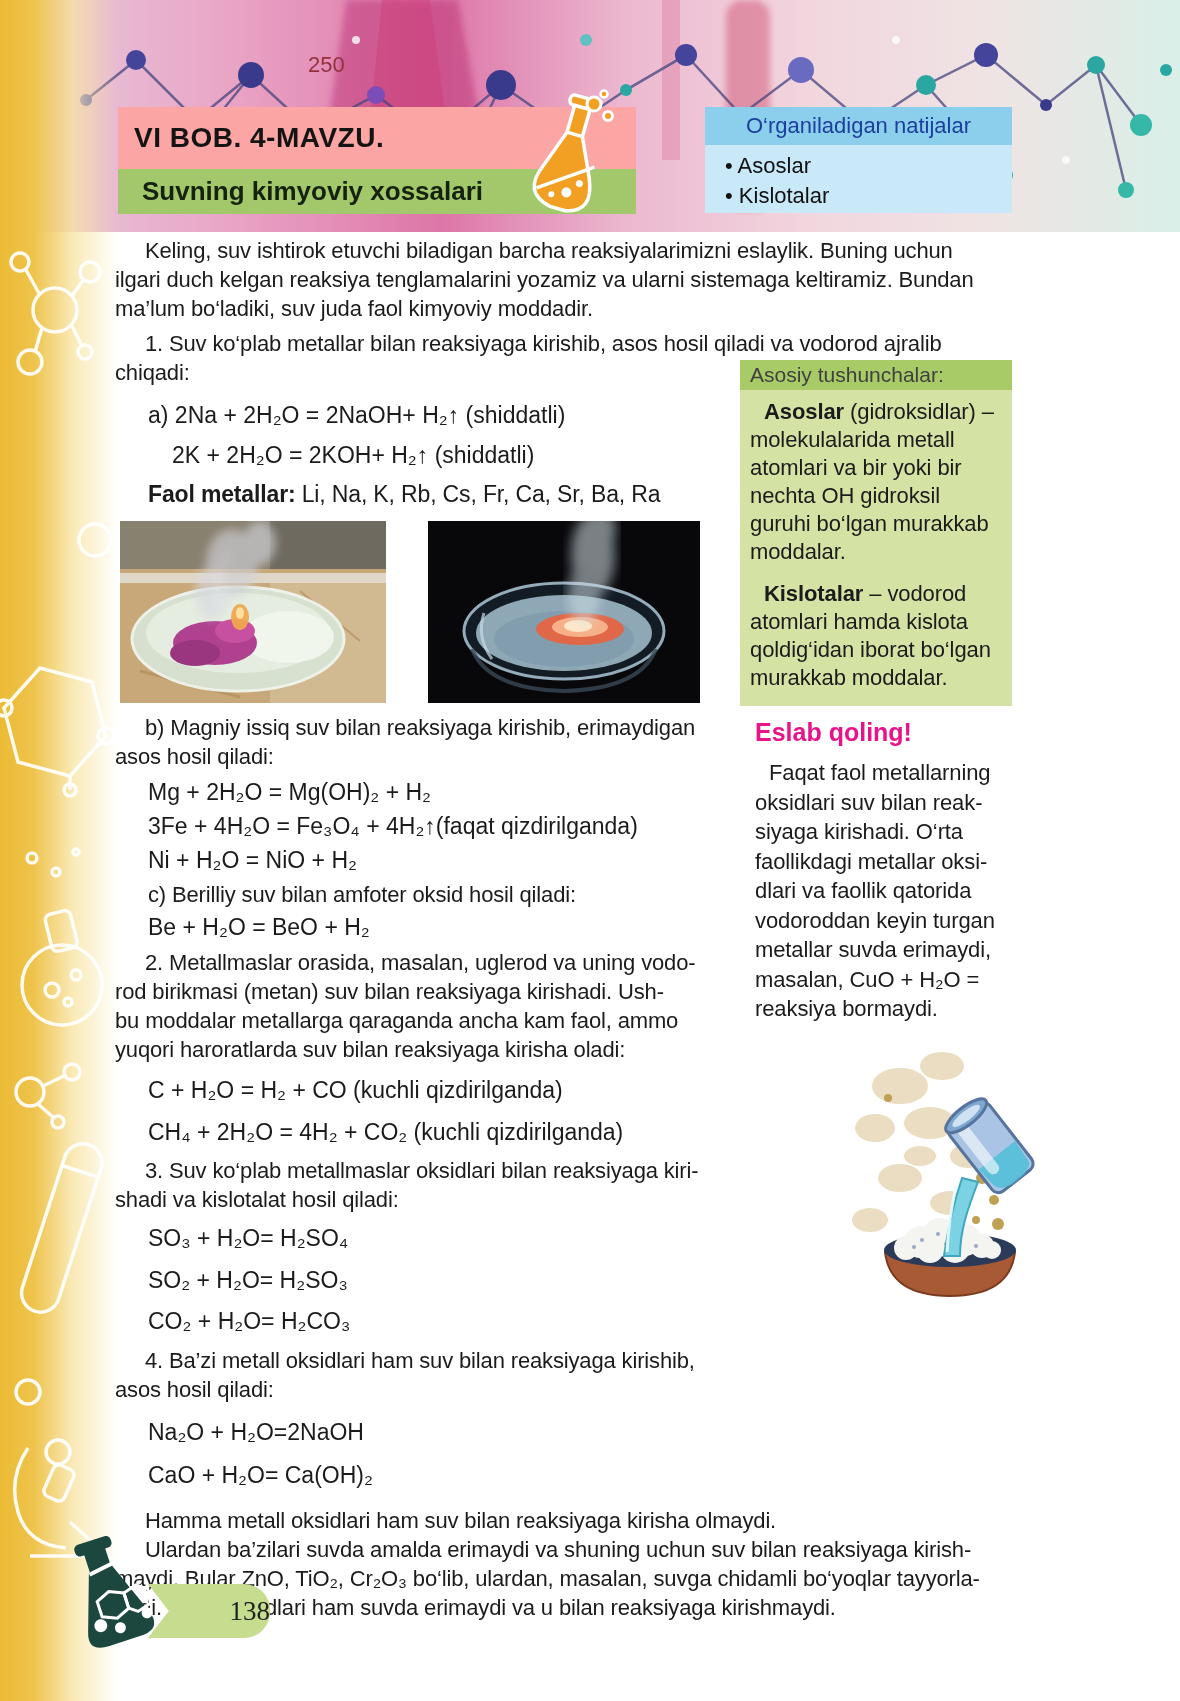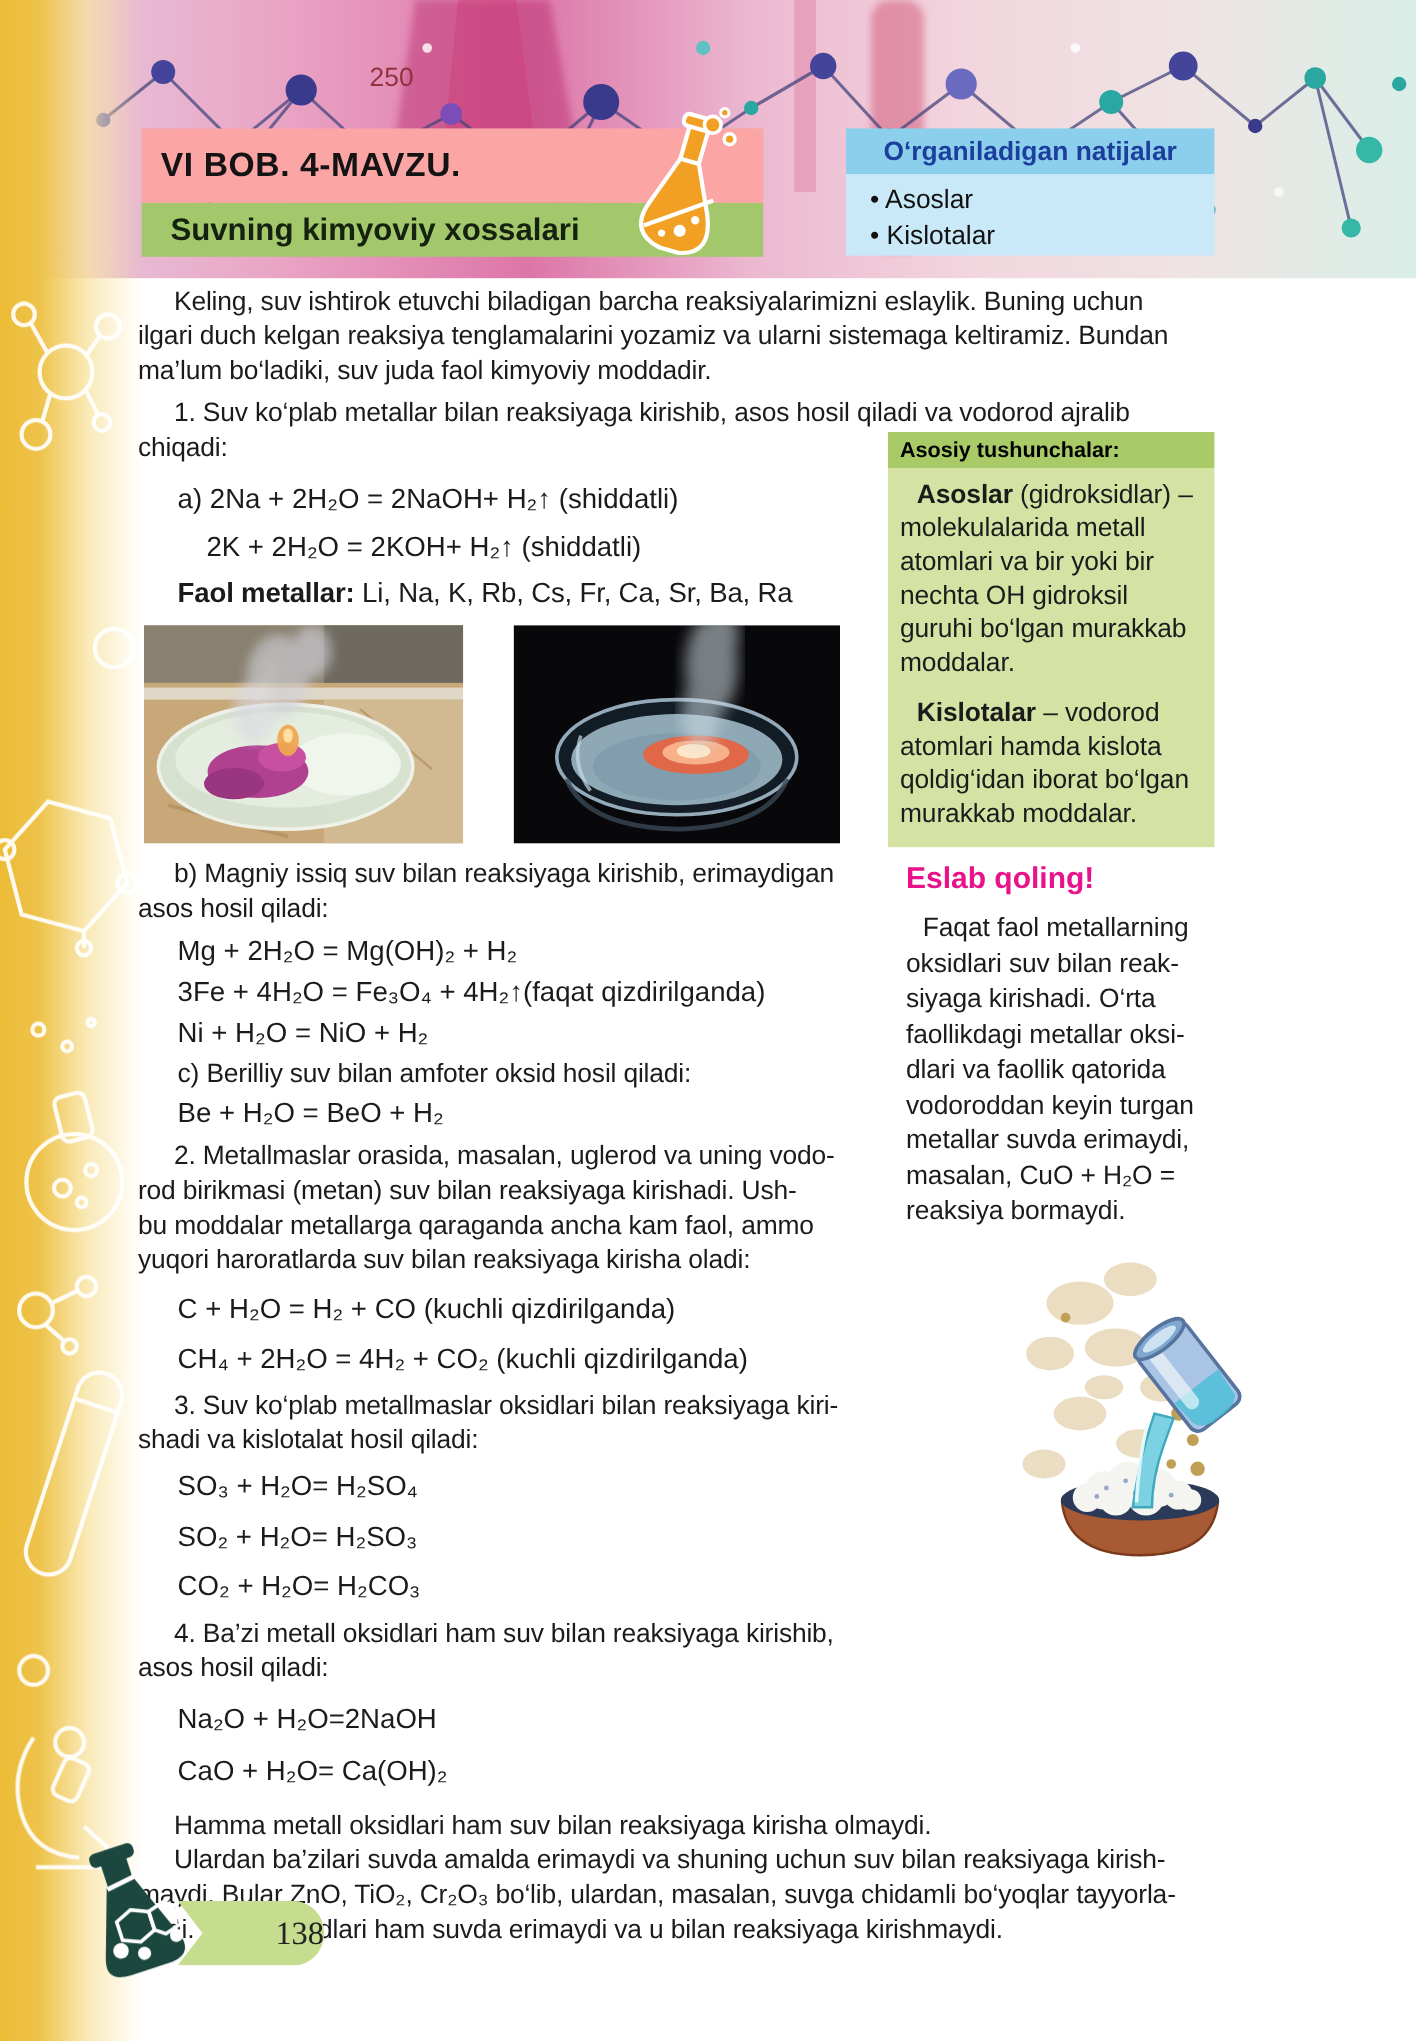--- a/index.html
+++ b/index.html
@@ -15,36 +15,36 @@
   #chapter-box{left:118px;top:107px;width:518px;height:62px;background:#fca5a5;
      display:flex;align-items:center;padding-left:16px;box-sizing:border-box;
      font-size:28px;font-weight:bold;color:#141414;letter-spacing:.5px;z-index:4;}
   #topic-box{left:118px;top:169px;width:518px;height:45px;background:#a3c86b;
      display:flex;align-items:center;padding-left:24px;box-sizing:border-box;
      font-size:26px;font-weight:bold;color:#15220f;z-index:3;}
   #header-flask{left:520px;top:88px;width:100px;height:132px;z-index:5;}
   #outcomes-box{left:705px;top:107px;width:307px;height:106px;z-index:4;
      display:flex;flex-direction:column;}
   #outcomes-head{height:38px;background:#8ccfec;display:flex;align-items:center;justify-content:center;
-     font-size:22px;font-weight:bold;color:#1c3e9c;}
+     font-size:22px;font-weight:normal;color:#1c3e9c;}
   #outcomes-body{flex:1;background:#c9e9f8;padding:6px 0 0 20px;font-size:22px;color:#111;
      line-height:30px;white-space:pre-line;}
   
   #content{left:115px;top:236px;width:940px;}
   .body-text{margin:0;font-size:22px;line-height:29px;white-space:pre-line;letter-spacing:-0.15px;}
   .ind{text-indent:30px;}
   .eq{margin:7px 0 7px 33px;font-size:23px;line-height:33px;white-space:pre-line;}
   .eq2{margin-left:57px;}
   .narrow{width:625px;}
   #photos{display:flex;gap:42px;margin:12px 0 10px 5px;}
   .photo{display:block;}
   
   #concepts-box{left:740px;top:360px;width:272px;height:346px;display:flex;flex-direction:column;z-index:2;}
   #concepts-head{height:40px;background:#a9cb67;display:flex;align-items:center;
-     padding-left:10px;font-size:18px;font-weight:bold;color:#000000;}
+     padding-left:10px;font-size:21px;font-weight:normal;color:#404040;}
   #concepts-body{flex:1;background:#d4e3a4;padding:8px 8px 0 10px;font-size:22px;line-height:28px;color:#1b1b1b;}
   .concept{margin:0 0 14px 0;white-space:pre-line;text-indent:14px;letter-spacing:-0.1px;}
   #remember-title{left:755px;top:718px;font-size:25px;font-weight:bold;color:#e8128a;}
   #remember-text{left:755px;top:758px;width:272px;font-size:22px;line-height:29.5px;
      white-space:pre-line;text-indent:14px;color:#1b1b1b;letter-spacing:-0.1px;}
   #illustration{left:780px;top:1028px;width:290px;height:274px;}
   
   #footer-flask{left:50px;top:1536px;width:116px;height:122px;z-index:3;}
   #page-pill{left:148px;top:1584px;width:122px;height:54px;background:#c6dc8e;
      border-radius:0 26px 26px 0;

